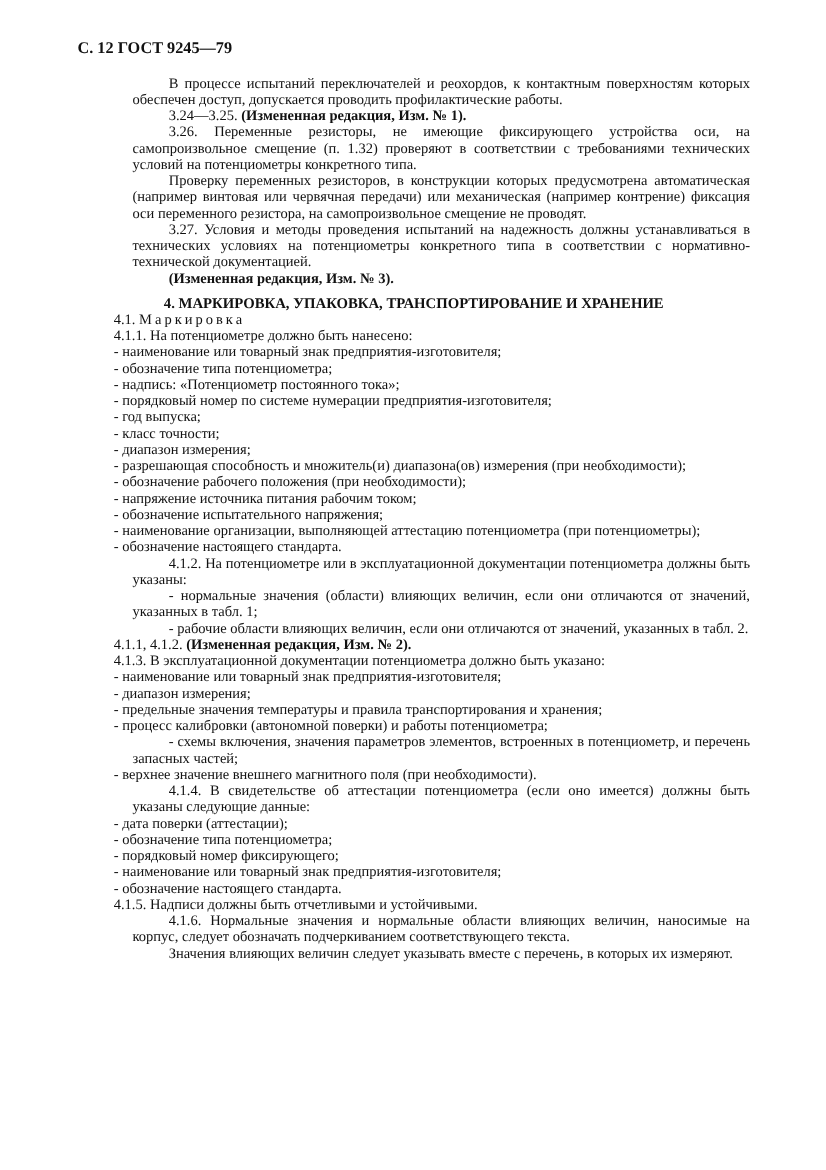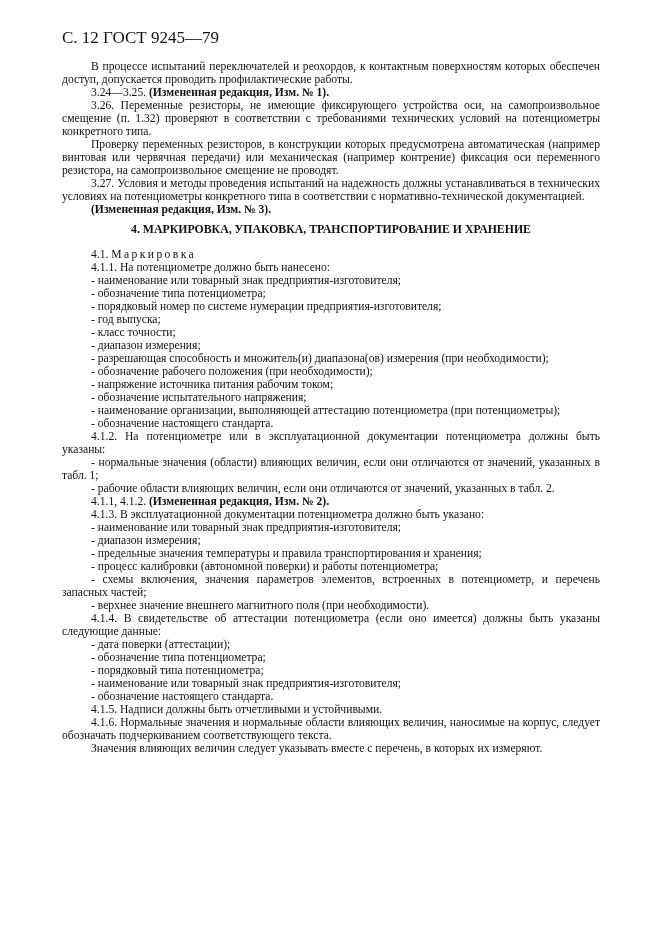--- a/index.html
+++ b/index.html
@@ -12,43 +12,43 @@
       height: 936px;
       position: relative;
       overflow: hidden;
       font-family: "Liberation Serif", "DejaVu Serif", serif;
       color: #111111;
     }
     .page-header {
       position: absolute;
       left: 62px;
       top: 30px;
-      font-size: 17px;
-      font-weight: normal;
+      font-size: 13px;
+      font-weight: bold;
       line-height: 15px;
       letter-spacing: 0;
     }
     .body-text {
       position: absolute;
       left: 62px;
       top: 60px;
       width: 538px;
       font-size: 11.6px;
       line-height: 13px;
     }
     .p {
       margin: 0;
       text-align: justify;
       text-align-last: left;
     }
-    .indent { text-indent: 29px; }
+    .indent { text-indent: 29px; margin-left: 44px; }
     .inset { padding-left: 29px; }
     .b { font-weight: bold; }
     .section-heading {
-      margin: 7px 0 12px 0;
+      margin: 7px 0 0 0;
       text-align: center;
       font-weight: bold;
       font-size: 11.8px;
       line-height: 13px;
       padding-left: 0;
     }
     .spaced { letter-spacing: 2.4px; }
   </style>
 </head>
 <body>
@@ -63,20 +63,21 @@
   <p class="p indent">Проверку переменных резисторов, в конструкции которых предусмотрена автоматическая (например винтовая или червячная передачи) или механическая (например контрение) фиксация оси переменного резистора, на самопроизвольное смещение не проводят.</p>
   <p class="p indent">3.27. Условия и методы проведения испытаний на надежность должны устанавливаться в технических условиях на потенциометры конкретного типа в соответствии с нормативно-технической документацией.</p>
   <p class="p indent b">(Измененная редакция, Изм. № 3).</p>
 
   <div class="section-heading">4. МАРКИРОВКА, УПАКОВКА, ТРАНСПОРТИРОВАНИЕ И ХРАНЕНИЕ</div>
 
   <p class="p inset"><span>4.1.</span> <span class="spaced">Маркировка</span></p>
   <p class="p inset">4.1.1. На потенциометре должно быть нанесено:</p>
   <p class="p inset">- наименование или товарный знак предприятия-изготовителя;</p>
   <p class="p inset">- обозначение типа потенциометра;</p>
+  <p class="p inset">- надпись: «Потенциометр постоянного тока»;</p>
   <p class="p inset">- порядковый номер по системе нумерации предприятия-изготовителя;</p>
   <p class="p inset">- год выпуска;</p>
   <p class="p inset">- класс точности;</p>
   <p class="p inset">- диапазон измерения;</p>
   <p class="p inset">- разрешающая способность и множитель(и) диапазона(ов) измерения (при необходимости);</p>
   <p class="p inset">- обозначение рабочего положения (при необходимости);</p>
   <p class="p inset">- напряжение источника питания рабочим током;</p>
   <p class="p inset">- обозначение испытательного напряжения;</p>
   <p class="p inset">- наименование организации, выполняющей аттестацию потенциометра (при потенциометры);</p>
   <p class="p inset">- обозначение настоящего стандарта.</p>
@@ -90,20 +91,20 @@
   <p class="p inset">- наименование или товарный знак предприятия-изготовителя;</p>
   <p class="p inset">- диапазон измерения;</p>
   <p class="p inset">- предельные значения температуры и правила транспортирования и хранения;</p>
   <p class="p inset">- процесс калибровки (автономной поверки) и работы потенциометра;</p>
   <p class="p indent">- схемы включения, значения параметров элементов, встроенных в потенциометр, и перечень запасных частей;</p>
   <p class="p inset">- верхнее значение внешнего магнитного поля (при необходимости).</p>
 
   <p class="p indent">4.1.4. В свидетельстве об аттестации потенциометра (если оно имеется) должны быть указаны следующие данные:</p>
   <p class="p inset">- дата поверки (аттестации);</p>
   <p class="p inset">- обозначение типа потенциометра;</p>
-  <p class="p inset">- порядковый типа потенциометра;</p>
+  <p class="p inset">- порядковый номер фиксирующего;</p>
   <p class="p inset">- наименование или товарный знак предприятия-изготовителя;</p>
   <p class="p inset">- обозначение настоящего стандарта.</p>
 
   <p class="p inset">4.1.5. Надписи должны быть отчетливыми и устойчивыми.</p>
   <p class="p indent">4.1.6. Нормальные значения и нормальные области влияющих величин, наносимые на корпус, следует обозначать подчеркиванием соответствующего текста.</p>
   <p class="p indent">Значения влияющих величин следует указывать вместе с перечень, в которых их измеряют.</p>
 </div>
 
 </body></html>

